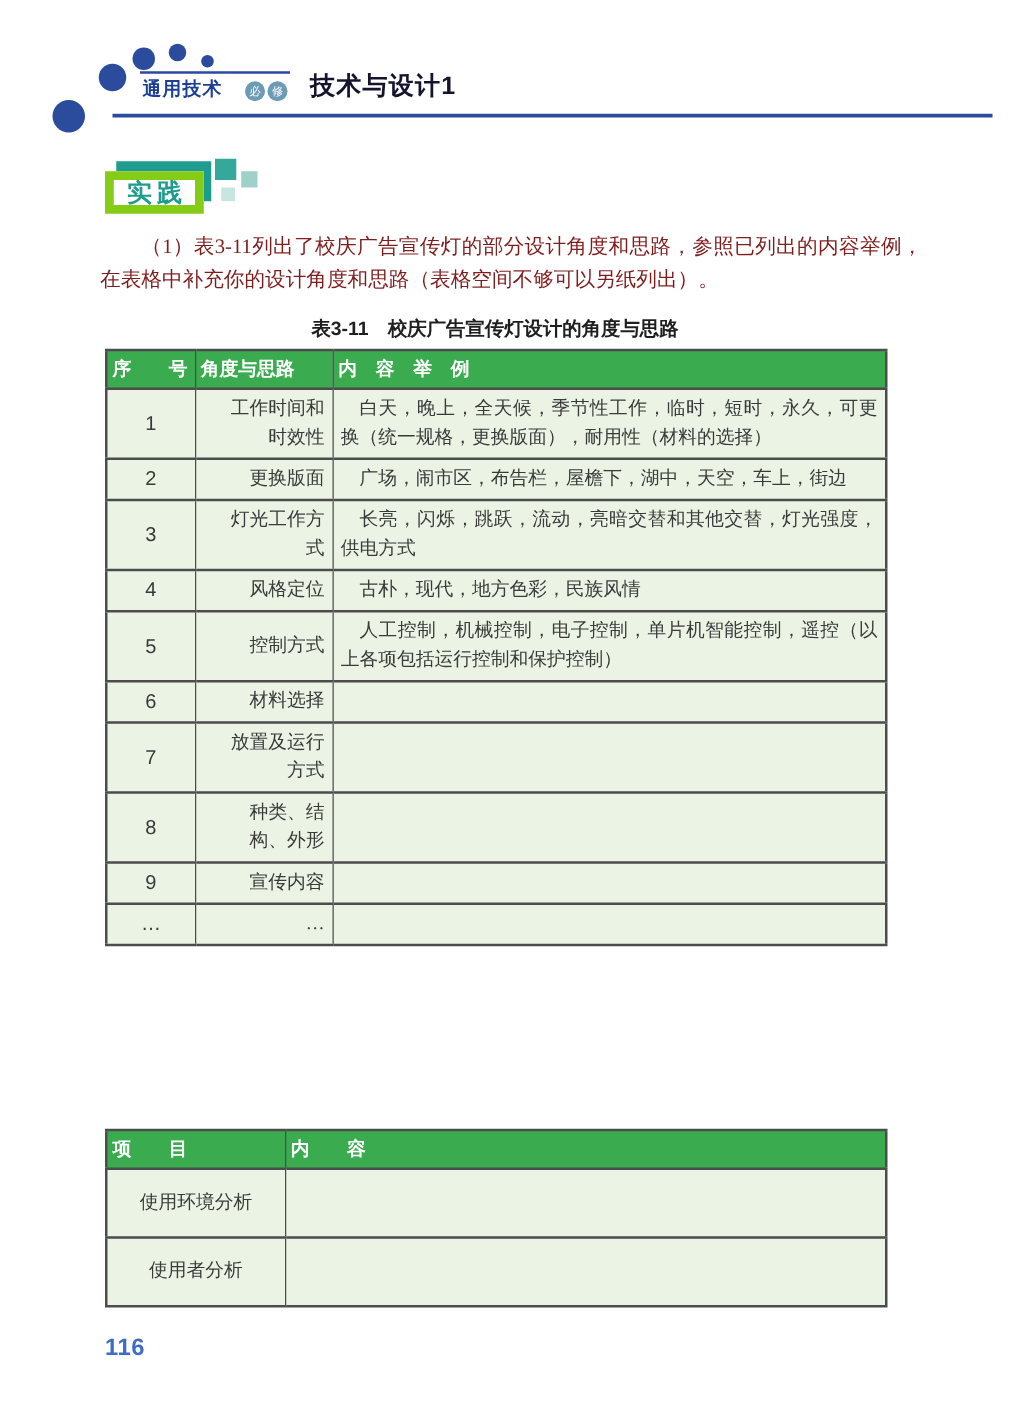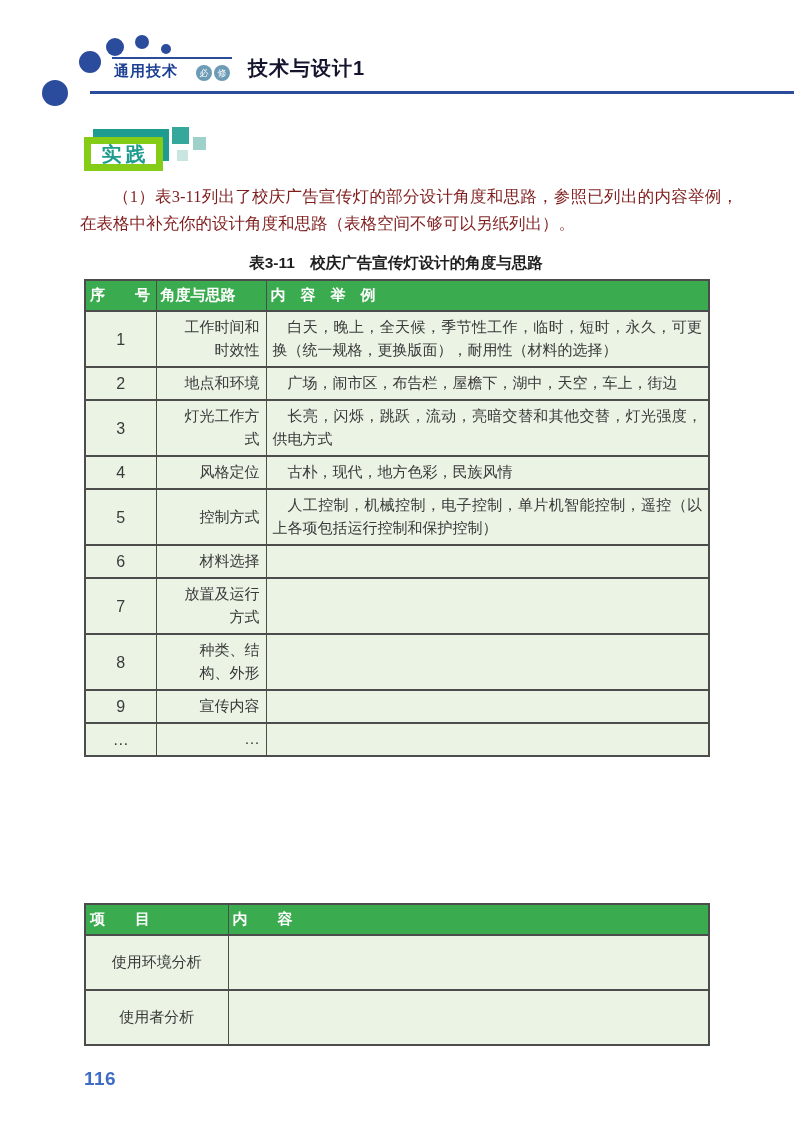--- a/index.html
+++ b/index.html
@@ -124,21 +124,21 @@
       </tr>
     </thead>
     <tbody>
       <tr>
         <td class="no">1</td>
         <td class="angle">工作时间和时效性</td>
         <td class="ex">白天，晚上，全天候，季节性工作，临时，短时，永久，可更换（统一规格，更换版面），耐用性（材料的选择）</td>
       </tr>
       <tr>
         <td class="no">2</td>
-        <td class="angle">地点和环境</td>
+        <td class="angle">更换版面</td>
         <td class="ex">广场，闹市区，布告栏，屋檐下，湖中，天空，车上，街边</td>
       </tr>
       <tr>
         <td class="no">3</td>
         <td class="angle">灯光工作方式</td>
         <td class="ex">长亮，闪烁，跳跃，流动，亮暗交替和其他交替，灯光强度，供电方式</td>
       </tr>
       <tr>
         <td class="no">4</td>
         <td class="angle">风格定位</td>

